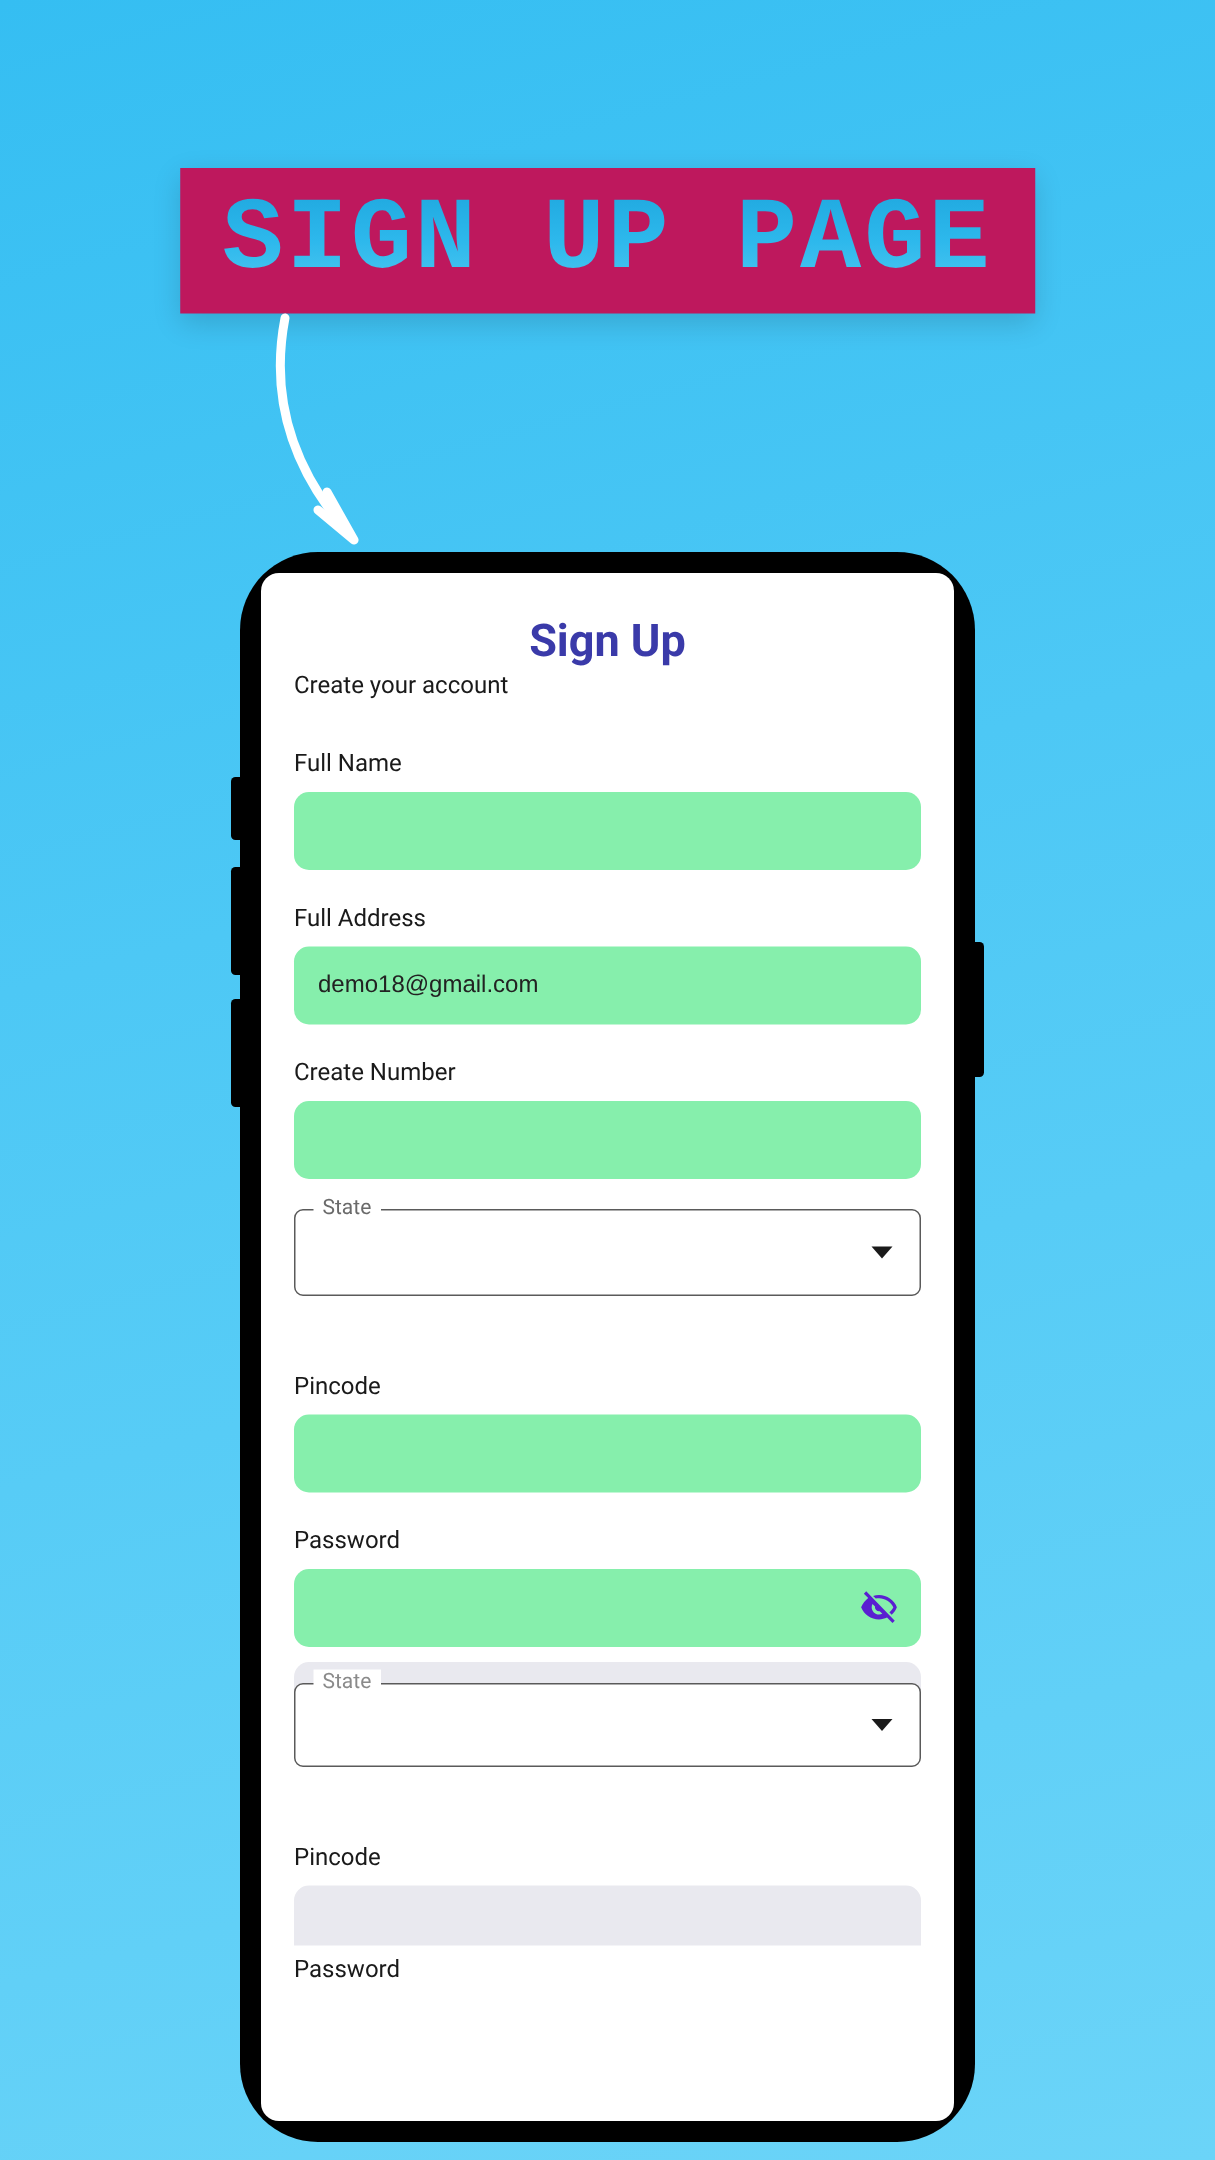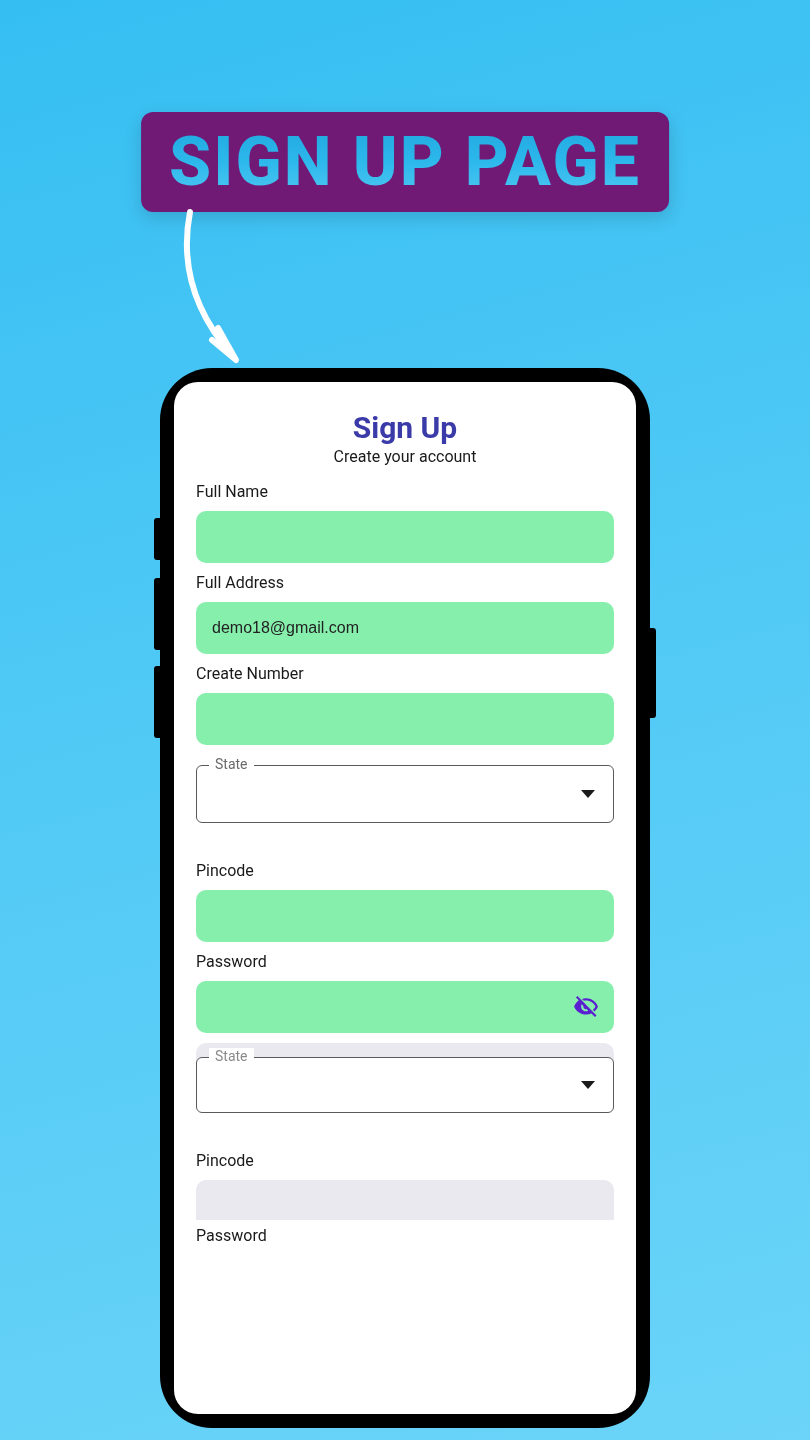--- a/index.html
+++ b/index.html
@@ -9,24 +9,25 @@
       background: linear-gradient(165deg, #35bef2 0%, #4dc8f5 40%, #6bd4f8 100%);
       font-family: -apple-system, BlinkMacSystemFont, Roboto, "Segoe UI", Arial, sans-serif;
       position: relative;
       overflow: hidden;
     }
     .banner {
       position: absolute;
       top: 112px;
       left: 50%;
       transform: translateX(-50%);
-      background: #701a75;
-      border-radius: 12px;
+      background: #be185d;
+      border-radius: 0;
       padding: 10px 28px;
       box-shadow: 0 6px 18px rgba(0,0,0,0.15);
+      font-family: Liberation Mono, monospace;
     }
     .banner-text {
       font-size: 68px;
       font-weight: 800;
       letter-spacing: 2px;
       background: linear-gradient(180deg, #1ea6dd 0%, #2db8ec 50%, #52c9f1 100%);
       -webkit-background-clip: text;
       background-clip: text;
       -webkit-text-fill-color: transparent;
       white-space: nowrap;
@@ -76,43 +77,43 @@
       top: 260px;
       width: 6px;
       height: 90px;
       background: #000;
       border-radius: 0 3px 3px 0;
     }
     .screen {
       width: 100%;
       height: 100%;
       background: #fff;
-      border-radius: 24px;
+      border-radius: 12px;
       overflow: hidden;
       padding: 24px 22px 0 22px;
     }
     .title {
       text-align: center;
       font-size: 30px;
       font-weight: 700;
       color: #3a3aa9;
       margin-top: 4px;
     }
     .subtitle {
-      text-align: center;
+      text-align: left;
       font-size: 16px;
       color: #1a1a1a;
       margin-top: 2px;
-      margin-bottom: 16px;
+      margin-bottom: 33px;
     }
     .field-label {
       font-size: 16px;
       color: #1a1a1a;
       margin-bottom: 10px;
-      margin-top: 10px;
+      margin-top: 22px;
     }
     .text-input {
       width: 100%;
       height: 52px;
       background: #86efac;
       border: none;
       border-radius: 10px;
       padding: 0 16px;
       font-size: 16px;
       color: #222;

